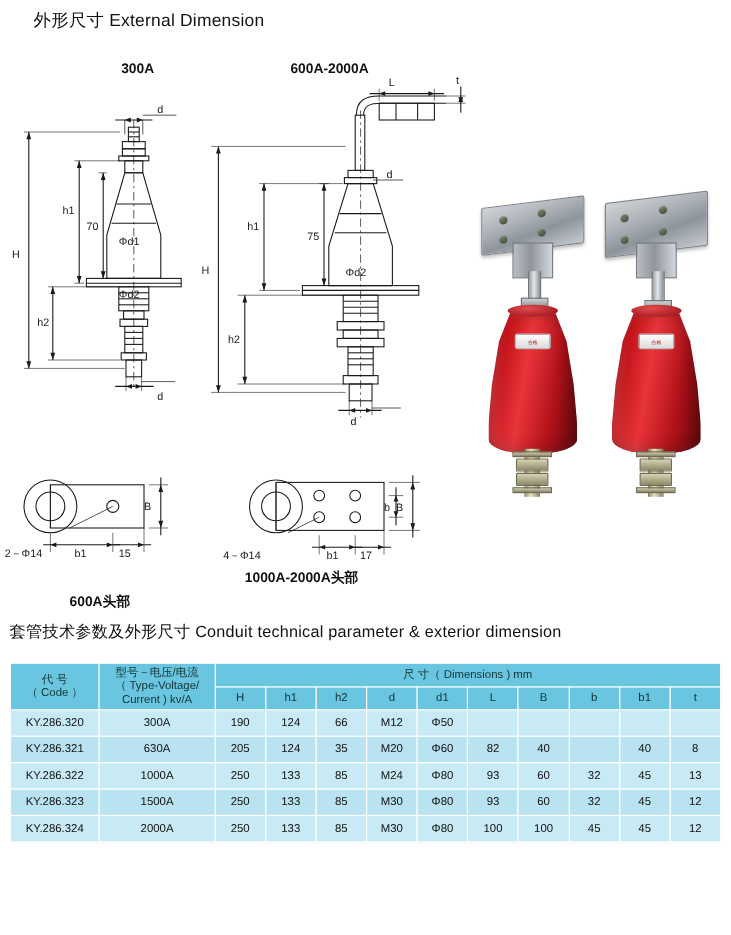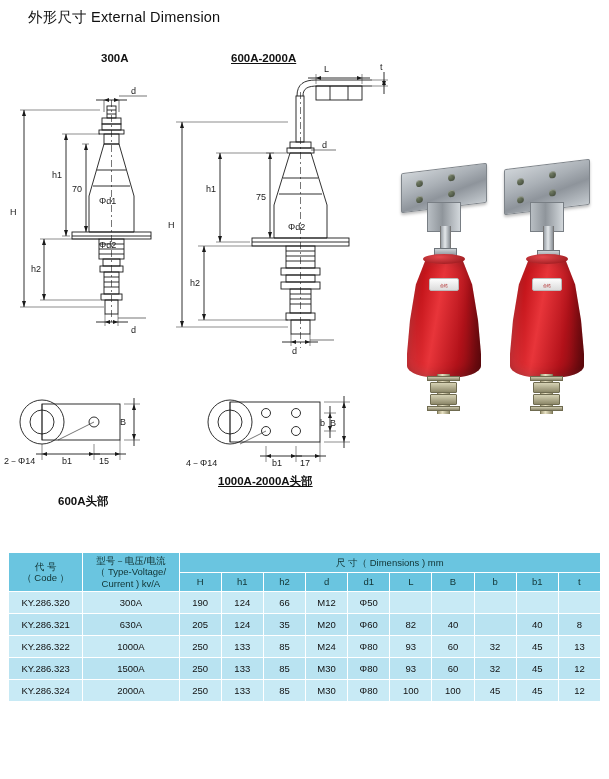--- a/index.html
+++ b/index.html
@@ -37,23 +37,23 @@
 
   
   .caption {
     position: absolute;
     font-size: 11.5px;
     font-weight: bold;
     color: #111;
     white-space: nowrap;
   }
   #cap-300a { left: 101px; top: 52px; }
-  #cap-600a2000a { left: 231px; top: 52px; text-decoration: underline; }
+  #cap-600a2000a { left: 242px; top: 52px; }
   #cap-600a-head { left: 58px; top: 474px; font-weight: bold; margin-top: 20px; }
-  #cap-1000a-head { left: 218px; top: 474px; font-weight: bold; text-decoration: underline; }
+  #cap-1000a-head { left: 204px; top: 474px; font-weight: bold; }
 
   svg { position: absolute; left: 0; top: 0; overflow: visible; }
 
   
   .photo-wrap {
     position: absolute;
     left: 395px;
     top: 150px;
     width: 205px;
     height: 265px;
@@ -500,20 +500,21 @@
         <div class="label-badge">合格</div>
       </div>
       <div class="bottom-stud"></div>
       <div class="washer" style="top:226px;"></div>
       <div class="bnut" style="top:232px;"></div>
       <div class="bnut" style="top:244px;"></div>
       <div class="washer" style="top:256px;"></div>
     </div>
   </div>
 
+  <div class="section-title" id="title-table">套管技术参数及外形尺寸  Conduit technical parameter &amp; exterior dimension</div>
 
   <div class="tbl-wrap">
     <table class="spec">
       <thead>
         <tr>
           <th class="col-code" rowspan="2">
             <div>代  号</div>
             <div>（ Code ）</div>
           </th>
           <th class="col-type" rowspan="2">

